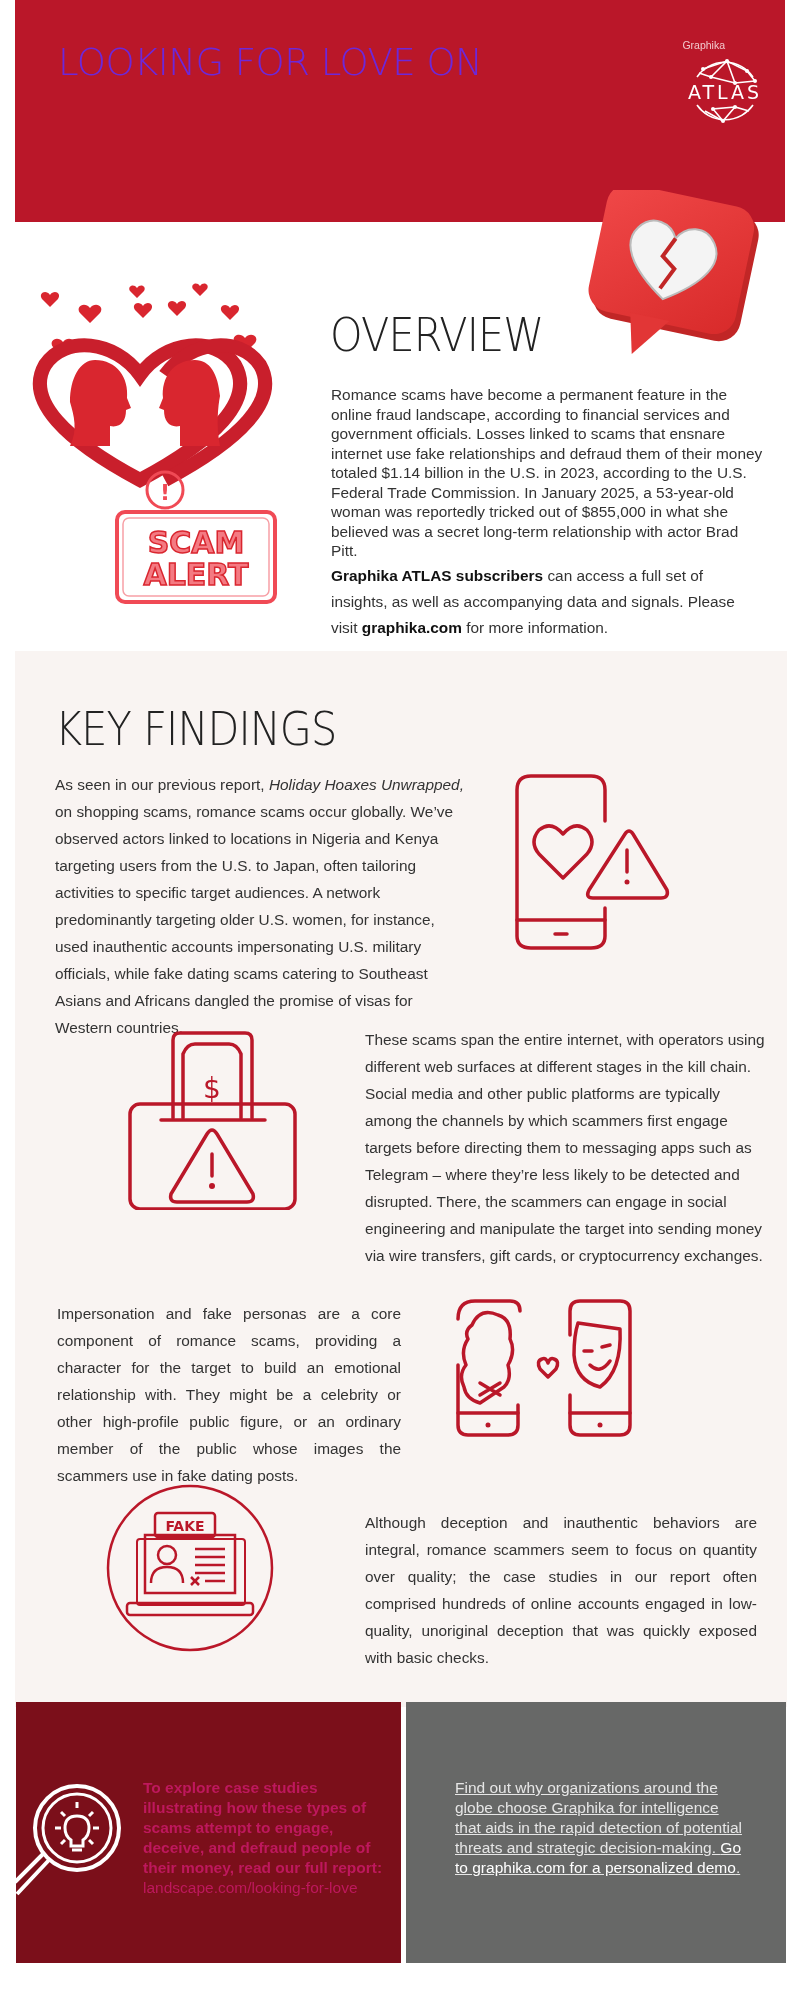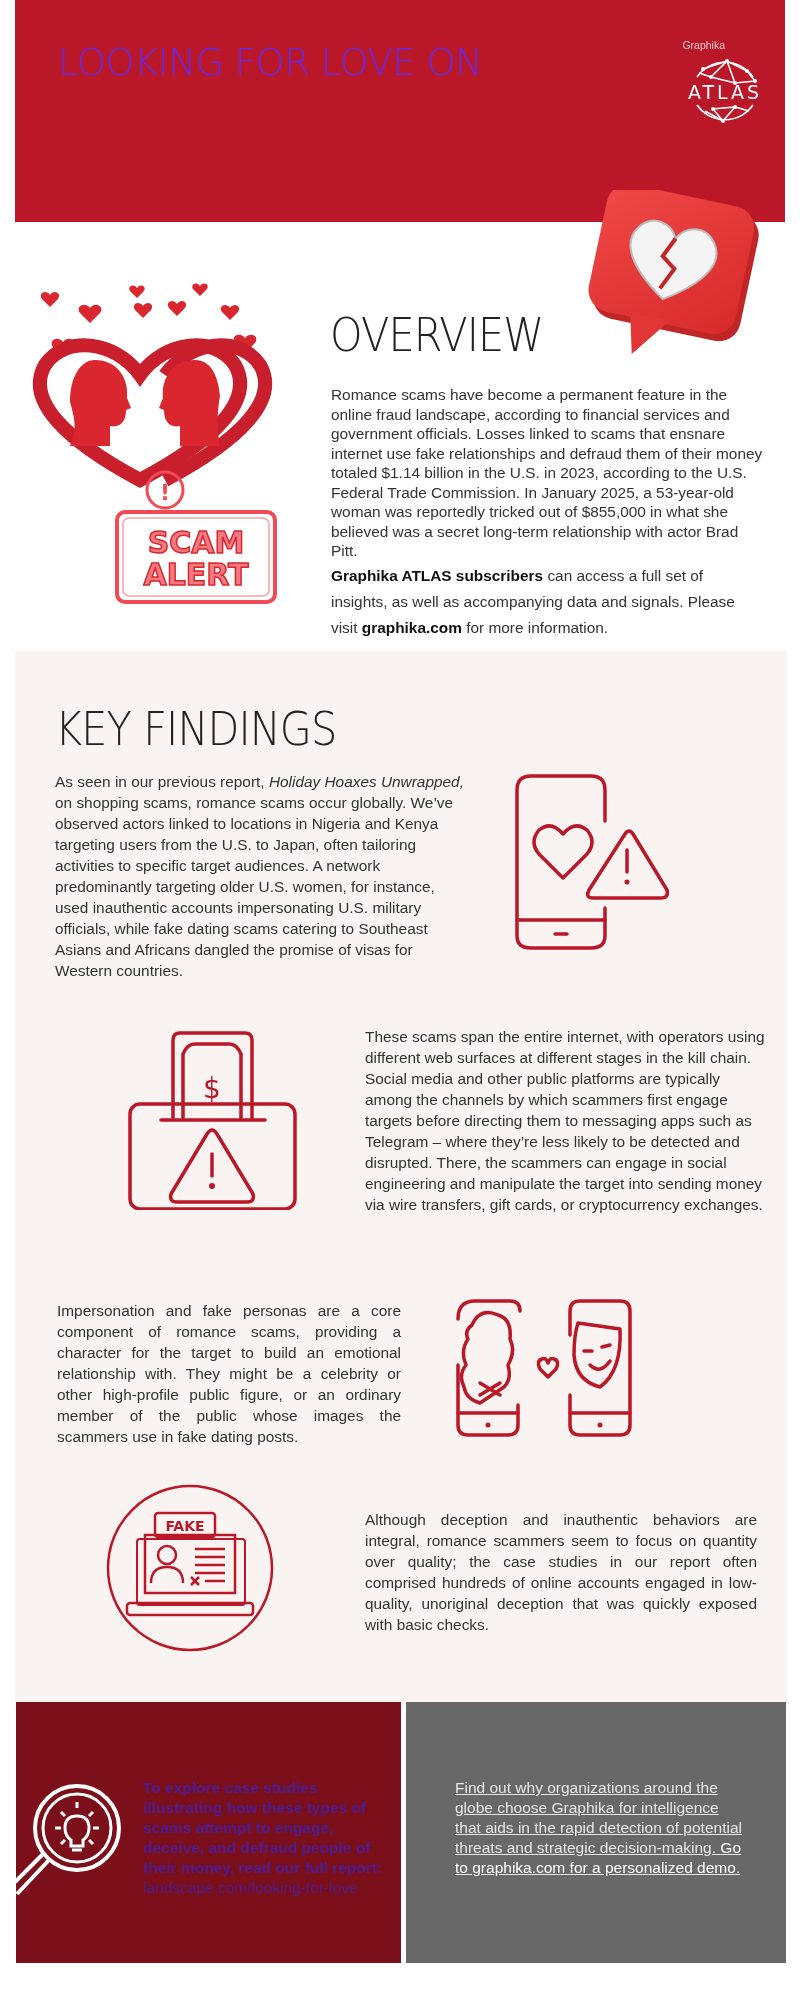--- a/index.html
+++ b/index.html
@@ -22,27 +22,27 @@
   .ov-title { left:330px; top:308px; font-family:"DejaVu Sans", sans-serif; font-weight:200; font-size:46px;
               letter-spacing:-1px; color:#222; transform:scaleX(0.9); transform-origin:left; }
   .ov-body { left:331px; top:372px; width:432px; font-size:15.4px; line-height:19.5px; color:#333;margin-top:13px; }
   .ov-body2 { left:331px; top:563px; width:432px; font-size:15.4px; line-height:26px; color:#333; }
   b, strong { color:#111; }
 
   
   .kf-bg { left:15px; top:651px; width:772px; height:1056px; background:#f9f4f2; }
   .kf-title { left:55px; top:702px; font-family:"DejaVu Sans", sans-serif; font-weight:200; font-size:46px;
               letter-spacing:-1px; color:#222; transform:scaleX(0.9); transform-origin:left; }
-  .kf-p { font-size:15.4px; line-height:21px; color:#333; }
+  .kf-p { font-size:15.4px; line-height:27px; color:#333; }
   .justify { text-align:justify; }
 
   
   .foot-left { left:16px; top:1702px; width:385px; height:261px; background:#7b0f1a; }
   .foot-right { left:406px; top:1702px; width:380px; height:261px; background:#676867; }
-  .foot-left-text { left:143px; top:1778px; width:240px; color:#4c1d95; font-size:15.5px; line-height:20px; font-weight:bold; }
+  .foot-left-text { left:143px; top:1778px; width:240px; color:#be185d; font-size:15.5px; line-height:20px; font-weight:bold; }
   .foot-left-link { font-weight:normal; display:block; }
   .foot-right-text { left:455px; top:1778px; width:290px; color:#e6e6e6; font-size:15.5px; line-height:20px; font-weight:300;text-decoration:underline; }
   .foot-right-text strong { color:#fff; }
   .red-stroke { stroke:#ba1729; fill:none; stroke-width:3.5; stroke-linecap:round; stroke-linejoin:round; }
 </style>
 </head>
 <body>
 
 <div class="abs header"></div>
 <h1 class="abs title">

